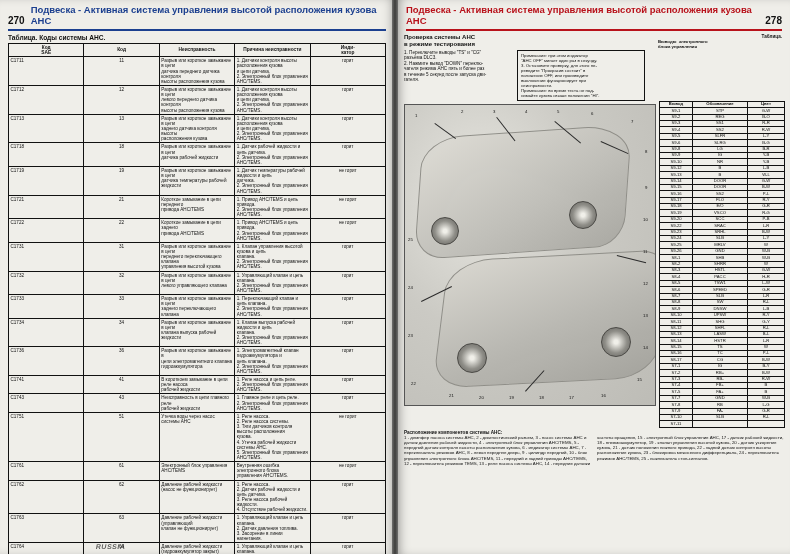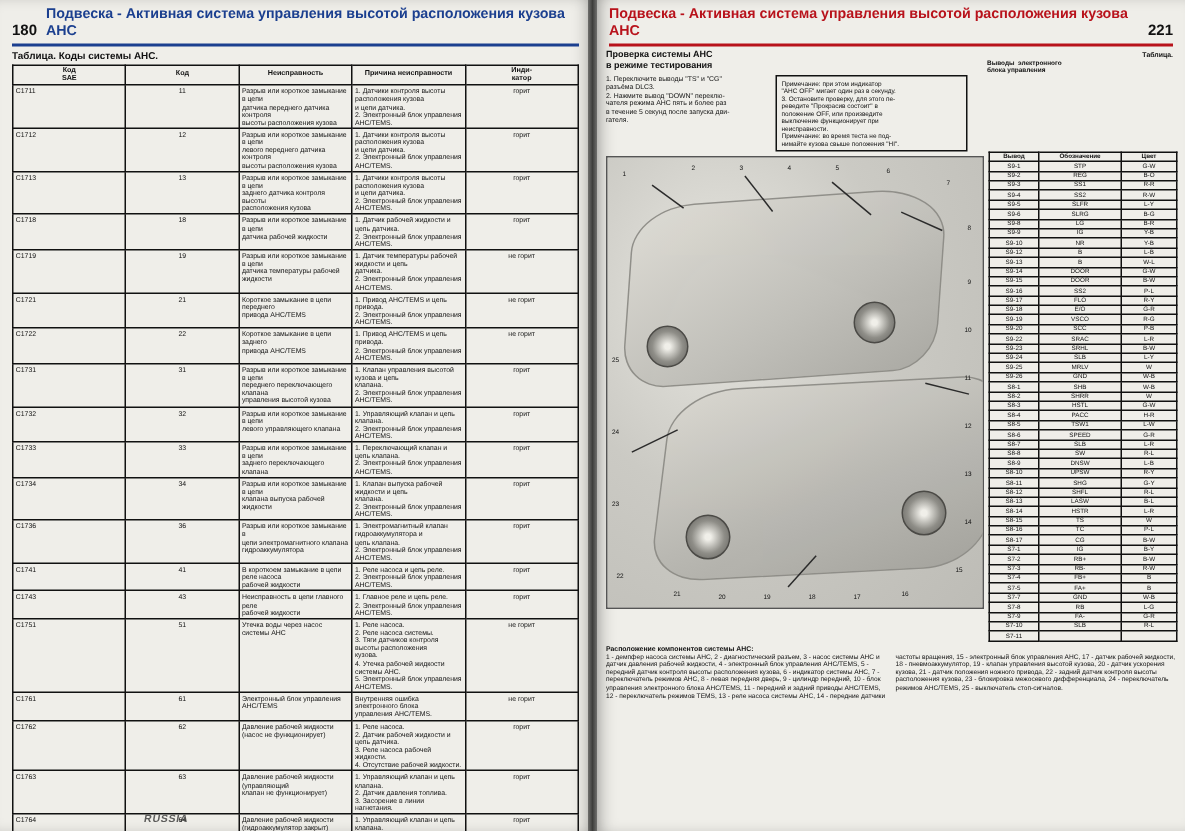--- a/index.html
+++ b/index.html
@@ -59,21 +59,21 @@
   .cap b{font-size:4.6px;}
   .twoCol{column-count:2;column-gap:6px;}
 </style>
 </head>
 <body>
 
 <div class="page">
 
   <div class="sheet left">
     <div class="hdr">
-      <span class="pg">180</span>
+      <span class="pg">270</span>
       <span class="ttl">Подвеска - Активная система управления высотой расположения кузова АНС</span>
     </div>
     <div class="rule"></div>
     <div class="sub">Таблица. Коды системы АНС.</div>
 
     <table class="codes">
       <thead>
           <tr>
         <th>Код<br>SAE</th>
         <th>Код</th>
@@ -274,21 +274,21 @@
     </table>
 
     <div class="stamp">RUSSIA</div>
   </div>
 
   <div class="gutter"></div>
 
   <div class="sheet right">
     <div class="hdr">
       <span class="ttl red">Подвеска - Активная система управления высотой расположения кузова АНС</span>
-      <span class="pg">221</span>
+      <span class="pg">278</span>
     </div>
     <div class="rule red"></div>
 
     <div class="rcol">
       <div class="rleft">
         <div class="blk" style="white-space:pre-line;font-weight:bold;font-size:6px;margin-bottom:2px;">Проверка системы АНС
 в режиме тестирования</div>
         <div style="display:flex;gap:5px;">
           <div class="blk" style="white-space:pre-line;width:108px;">1. Переключите выводы "TS" и "CG"
 разъёма DLC3.

